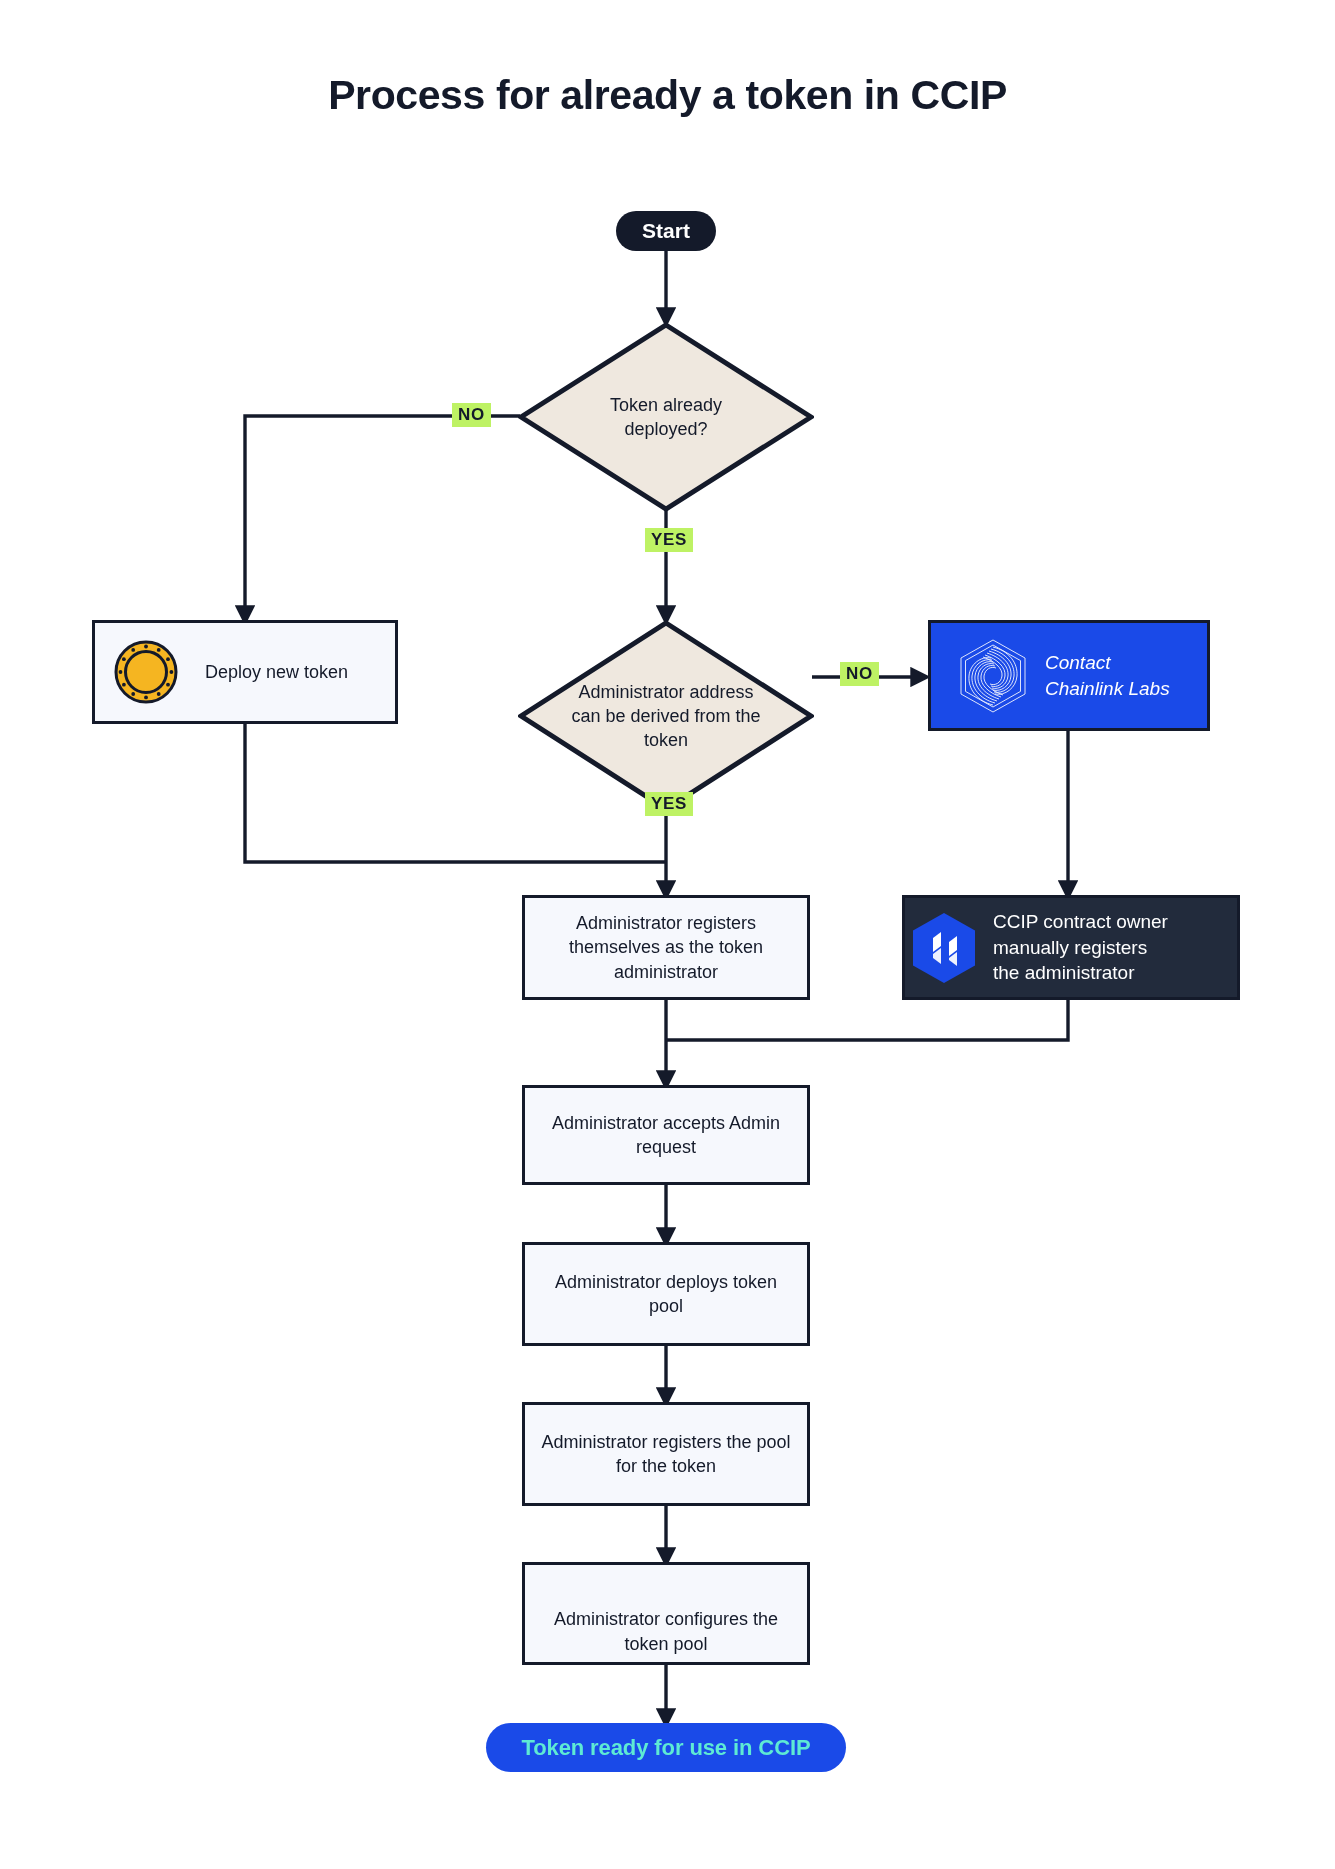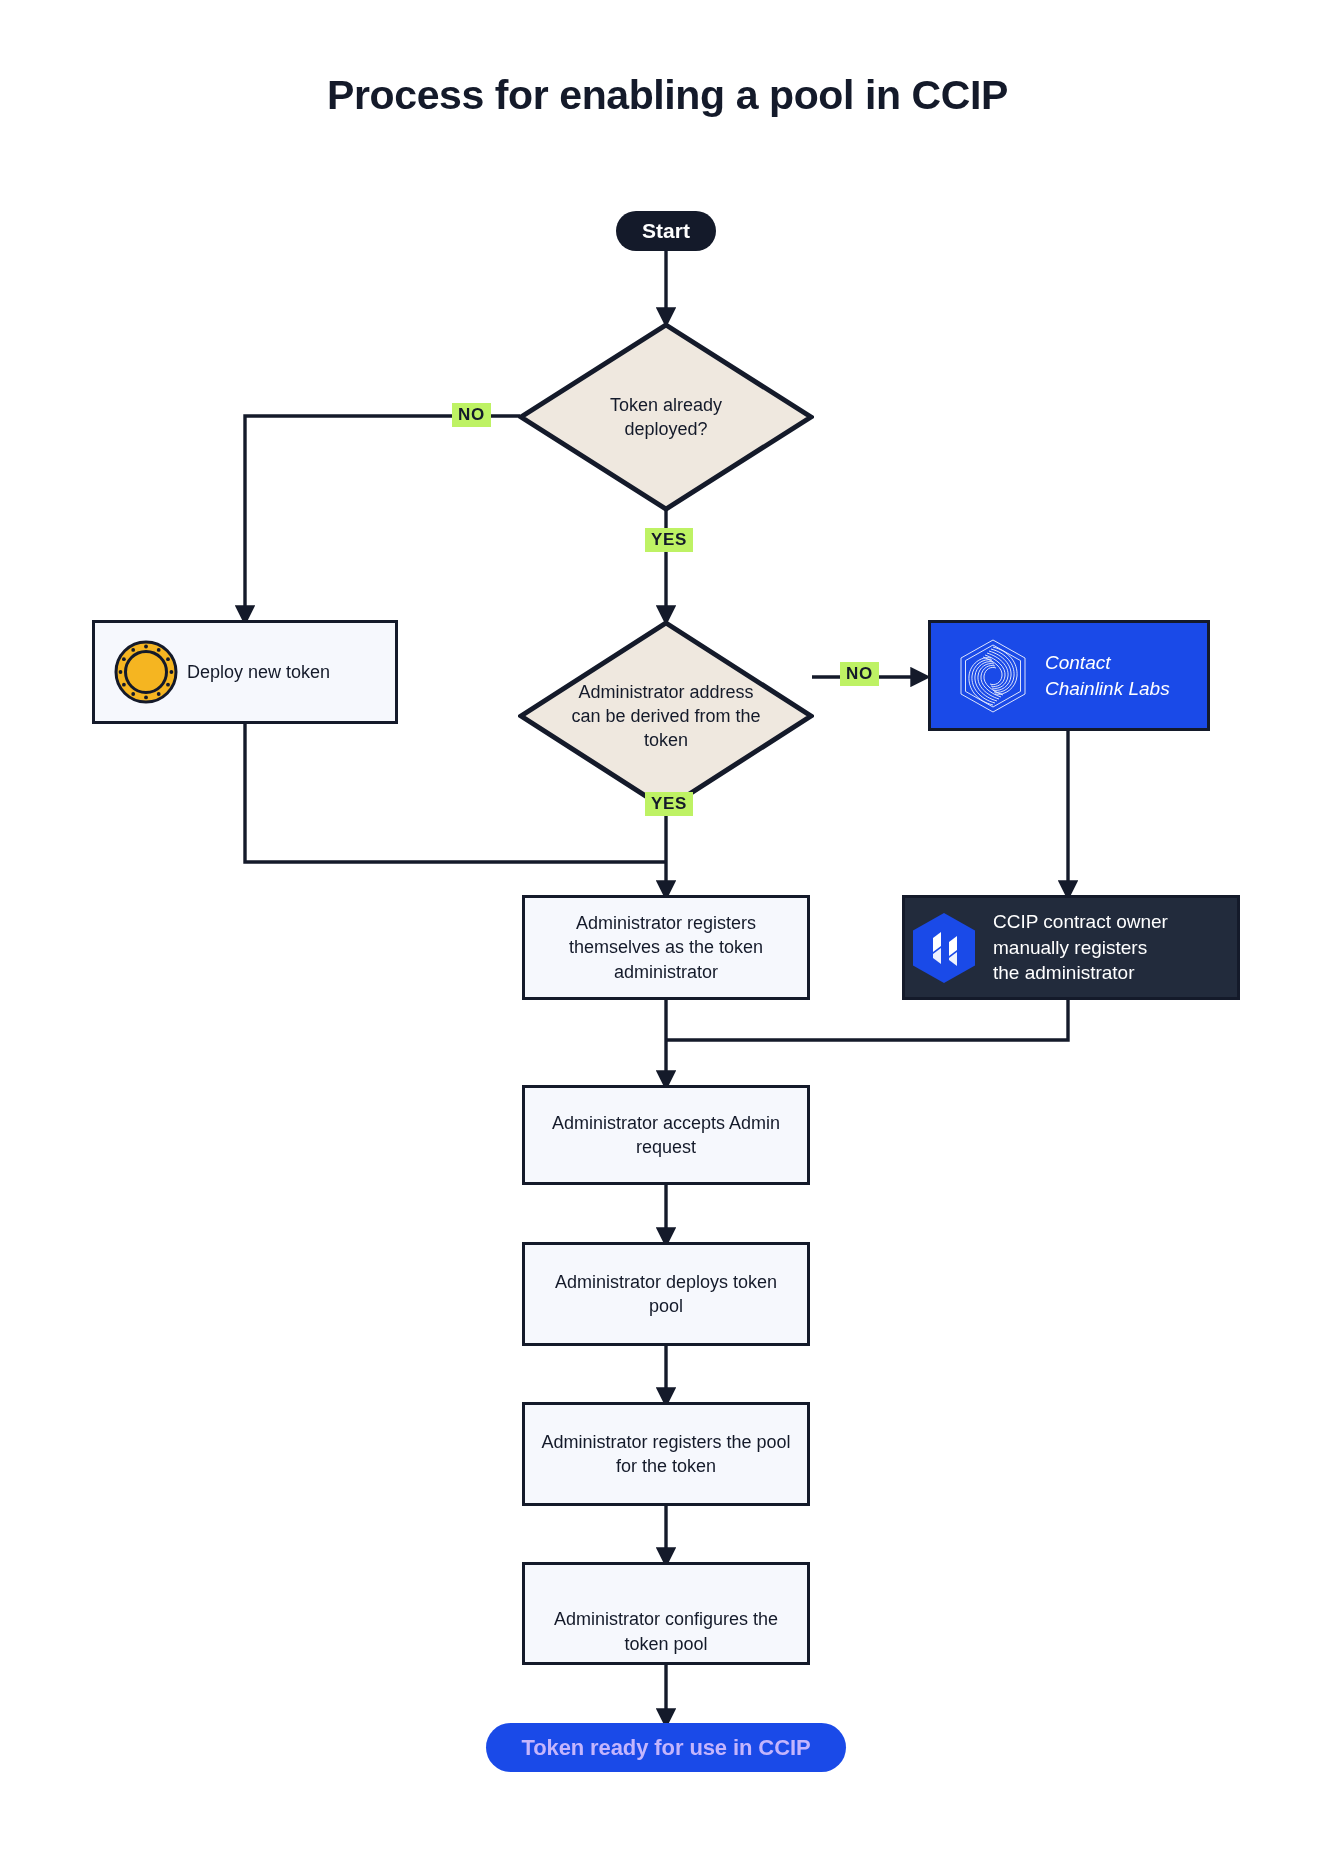--- a/index.html
+++ b/index.html
@@ -50,21 +50,21 @@
   .pill-start {
     background: #141a2a;
     color: #ffffff;
     border-radius: 999px;
     font-size: 21px;
     font-weight: 700;
   }
   
   .pill-end {
     background: #1a4ae8;
-    color: #c4b5fd;
+    color: #5eead4;
     border-radius: 999px;
     font-size: 22px;
     font-weight: 700;
     letter-spacing: -0.1px;
   }
   
   .diamond-wrap {
     position: absolute;
   }
   .diamond-shape {
@@ -101,21 +101,21 @@
     color: #141a2a;
     padding: 6px 14px;
   }
   
   .proc-icon {
     background: #f6f8fd;
     border: 3px solid #141a2a;
     display: flex;
     align-items: center;
     justify-content: flex-start;
-    gap: 8px;
+    gap: 26px;
     padding: 0 18px;
     font-size: 18px;
     line-height: 1.35;
     color: #141a2a;
   }
   .box-blue {
     background: #1a4ae8;
     border: 3px solid #141a2a;
     color: #ffffff;
     display: flex;
@@ -155,21 +155,21 @@
     white-space: nowrap;
   }
   
   .icon-box { flex: 0 0 auto; display: block; }
 </style>
 </head>
 <body>
 
 <div id="canvas">
 
-  <div id="page-title">Process for enabling a pool in CCIP</div>
+  <div id="page-title">Process for already a token in CCIP</div>
 
   <svg id="connectors" viewBox="0 0 1335 1869" width="1335" height="1869" xmlns="http://www.w3.org/2000/svg">
     <defs>
       <marker id="arw" viewBox="0 0 10 10" refX="7.2" refY="5" markerWidth="6" markerHeight="6" orient="auto-start-reverse">
         <path d="M 0 0 L 10 5 L 0 10 z" fill="#141a2a"></path>
       </marker>
     </defs>
     <g stroke="#141a2a" stroke-width="3.4" fill="none" stroke-linecap="butt" stroke-linejoin="miter">
 
       <path d="M 666 249 L 666 322" marker-end="url(#arw)"></path>

